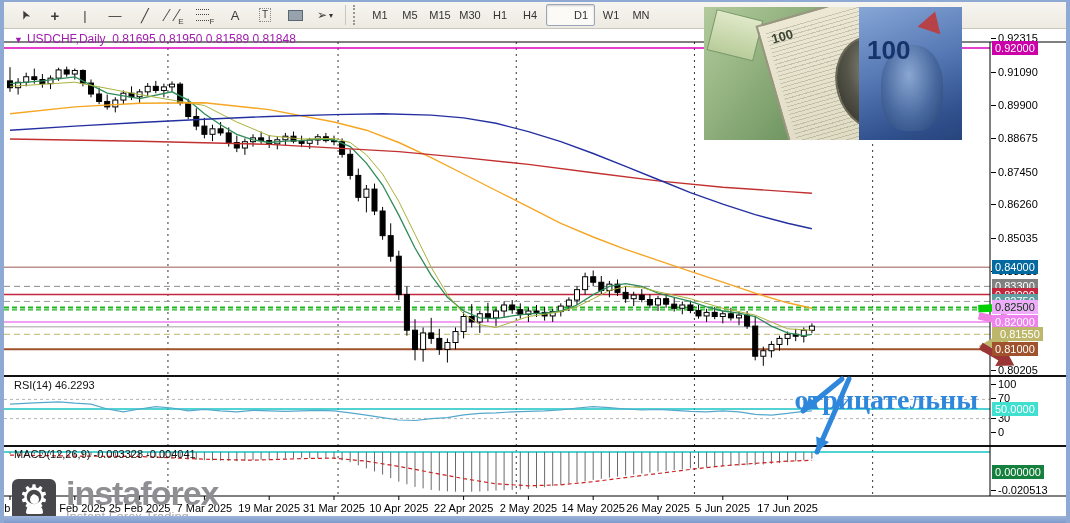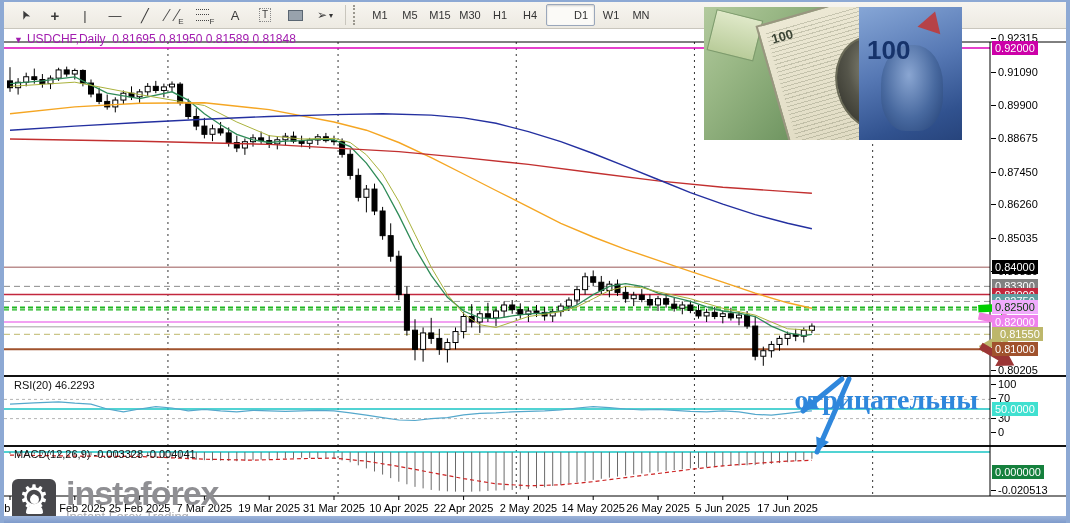--- a/index.html
+++ b/index.html
@@ -488,21 +488,21 @@
         <line x1="838" y1="350" x2="799" y2="382" stroke="#2f87dc" stroke-width="5" stroke-linecap="round"></line>
         <polygon points="799.0,382.0 805.4,367.7 814.3,378.5" fill="#2f87dc"></polygon>
         <line x1="845" y1="350" x2="813" y2="423" stroke="#2f87dc" stroke-width="5" stroke-linecap="round"></line>
         <polygon points="813.0,423.0 812.2,407.4 825.0,413.0" fill="#2f87dc"></polygon>
       </svg>
 
     <div id="chart-title">
       <span class="tri">▼</span><span>USDCHF,Daily</span>&nbsp;&nbsp;<span>0.81695</span>&nbsp;<span>0.81950</span>&nbsp;<span>0.81589</span>&nbsp;<span>0.81848</span>
     </div>
 
-    <div class="ind-label" style="left:10px;top:350px;">RSI(20) 46.2293</div>
+    <div class="ind-label" style="left:10px;top:350px;">RSI(14) 46.2293</div>
     <div class="ind-label" style="left:10px;top:419px;">MACD(12,26,9) -0.003328 -0.004041</div>
 
     <div id="annotation">отрицательны</div>
   </div>
 
   <div id="scale">
       <div class="tick" style="top: 3.36986px;">0.92315</div>
       <div class="tick" style="top: 36.9315px;">0.91090</div>
       <div class="tick" style="top: 69.5342px;">0.89900</div>
       <div class="tick" style="top: 103.096px;">0.88675</div>
@@ -510,21 +510,21 @@
       <div class="tick" style="top: 169.26px;">0.86260</div>
       <div class="tick" style="top: 202.822px;">0.85035</div>
       <div class="tick" style="top: 236.384px;">0.83810</div>
       <div class="tick" style="top: 335.151px;">0.80205</div>
       <div class="tick" style="top: 349px;">100</div>
       <div class="tick" style="top: 363.4px;">70</div>
       <div class="tick" style="top: 382.6px;">30</div>
       <div class="tick" style="top: 397px;">0</div>
       <div class="tick" style="top: 455px;">-0.020513</div>
       <div class="badge" style="top: 12px; background: rgb(204, 0, 168); color: rgb(255, 255, 255);">0.92000</div>
-      <div class="badge" style="top: 231.178px; background: #000000; color: rgb(255, 255, 255);">0.84000</div>
+      <div class="badge" style="top: 231.178px; background: #0369a1; color: rgb(255, 255, 255);">0.84000</div>
       <div class="badge" style="top: 250.356px; background: rgb(128, 128, 128); color: rgb(255, 255, 255);">0.83300</div>
       <div class="badge" style="top: 258.575px; background: rgb(194, 39, 61); color: rgb(255, 255, 255);">0.83000</div>
       <div class="badge" style="top: 265.425px; background: rgb(95, 158, 160); color: rgb(255, 255, 255);">0.82750</div>
       <div class="badge" style="top: 271.452px; background: #f0abfc; color: rgb(7, 56, 7);">0.82500</div>
       <div class="badge" style="top: 285.973px; background: rgb(238, 130, 238); color: rgb(255, 255, 255);">0.82000</div>
       <div class="badge" style="top: 298.301px; background: rgb(189, 183, 107); color: rgb(255, 255, 255); padding-left: 8px;">0.81550</div>
       <div class="badge" style="top: 313.37px; background: rgb(160, 82, 45); color: rgb(255, 255, 255);">0.81000</div>
       <div class="badge" style="top: 373px; background: rgb(64, 224, 208); color: rgb(255, 255, 255);">50.0000</div>
       <div class="badge" style="top: 436px; background: #15803d; color: rgb(255, 255, 255);">0.000000</div>
     </div>

